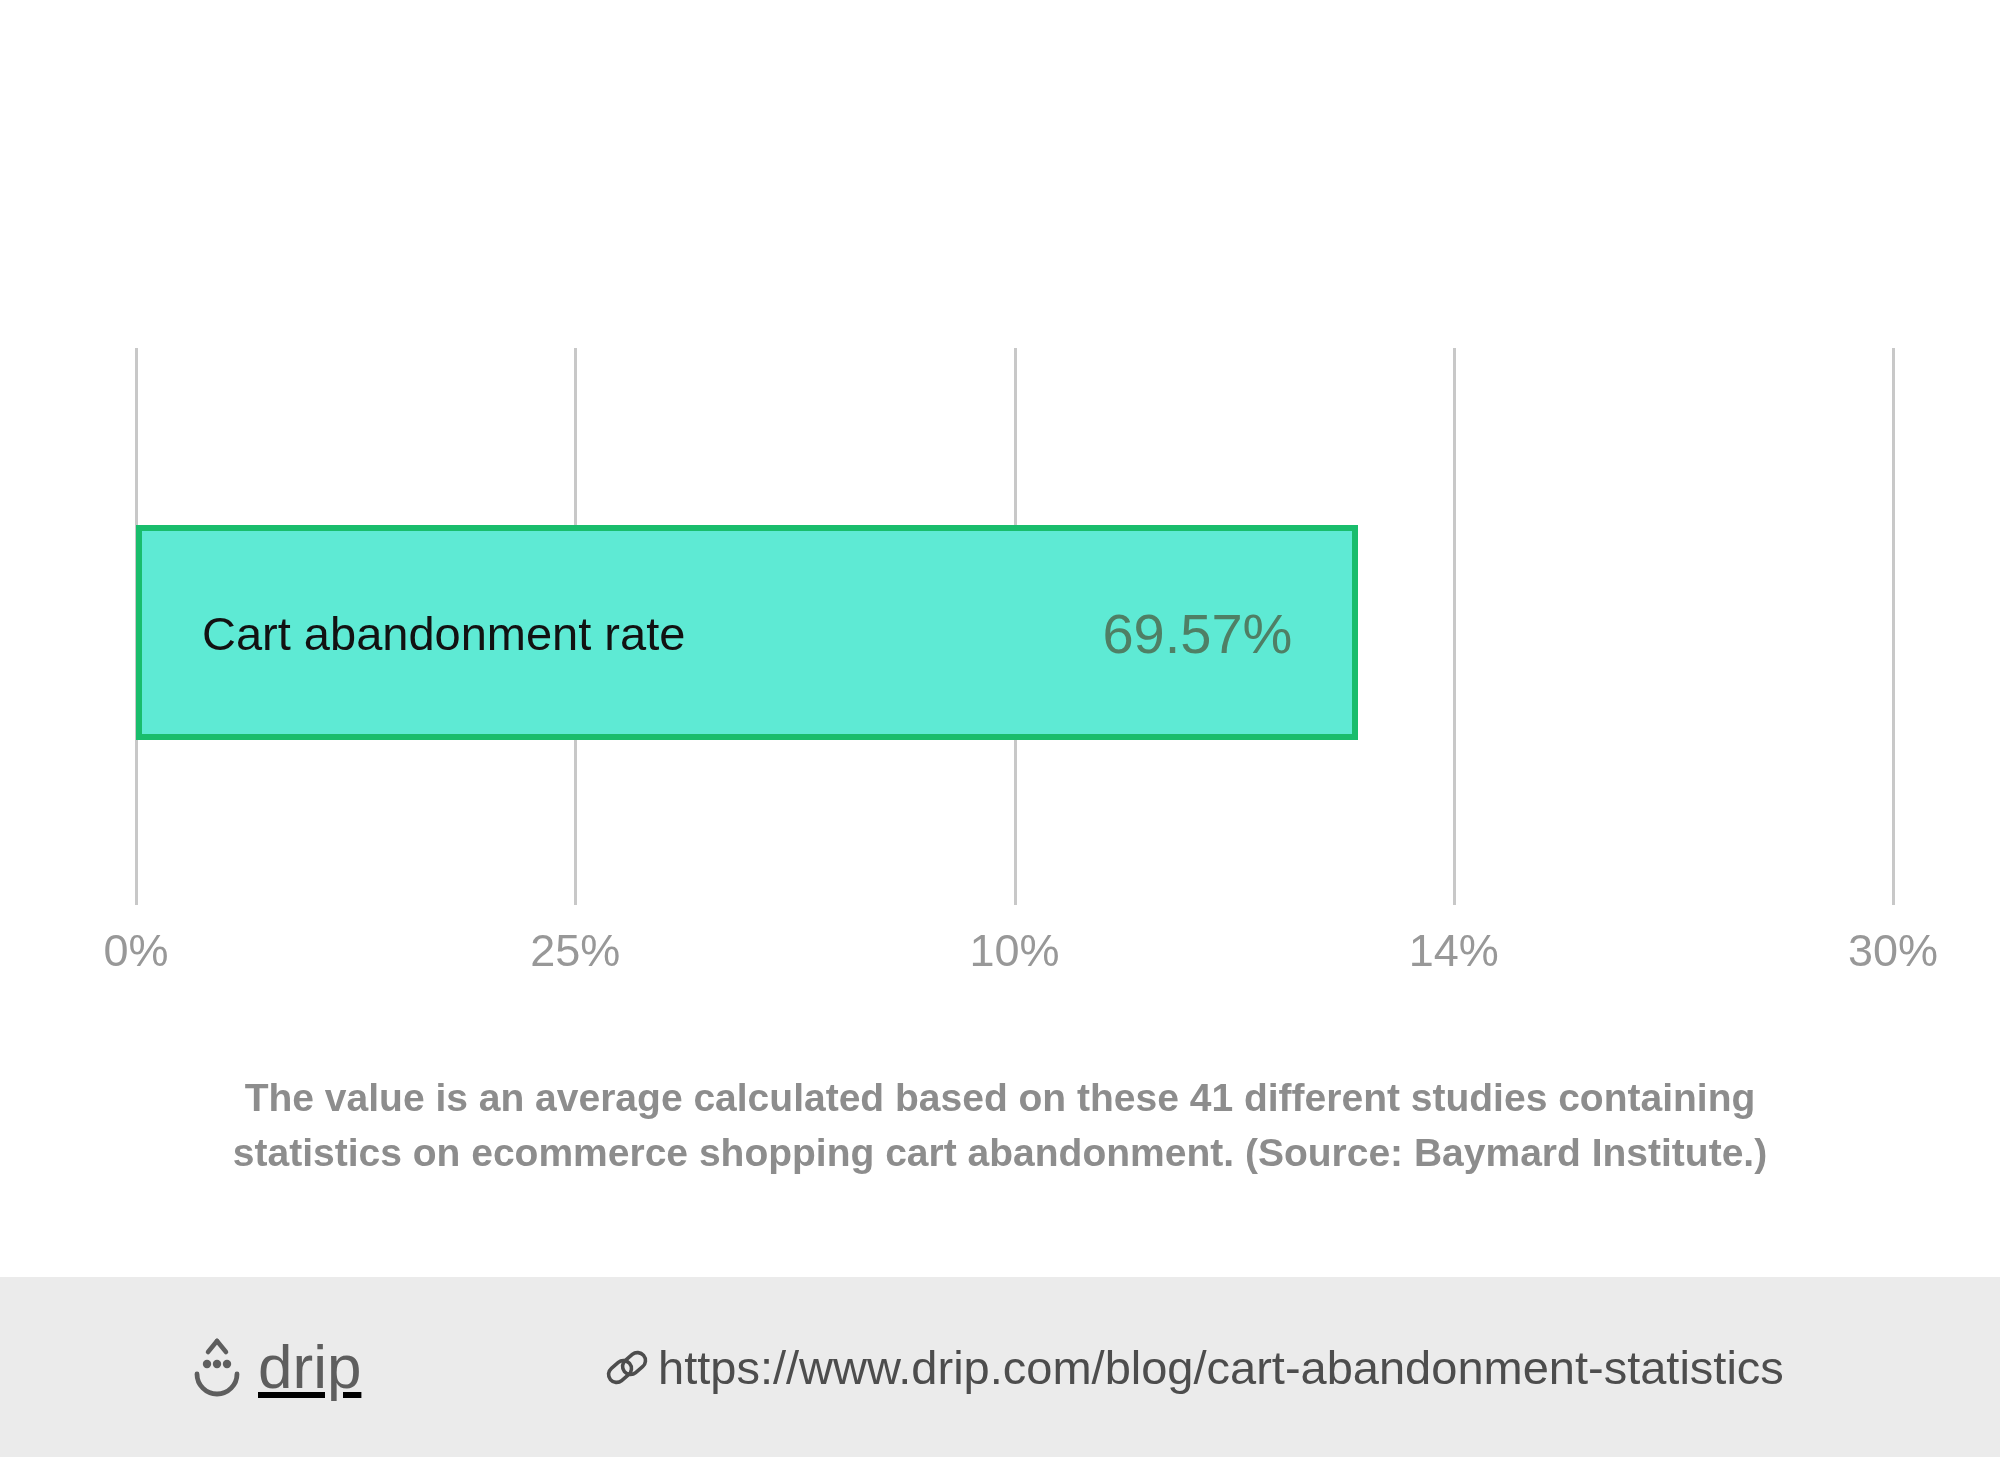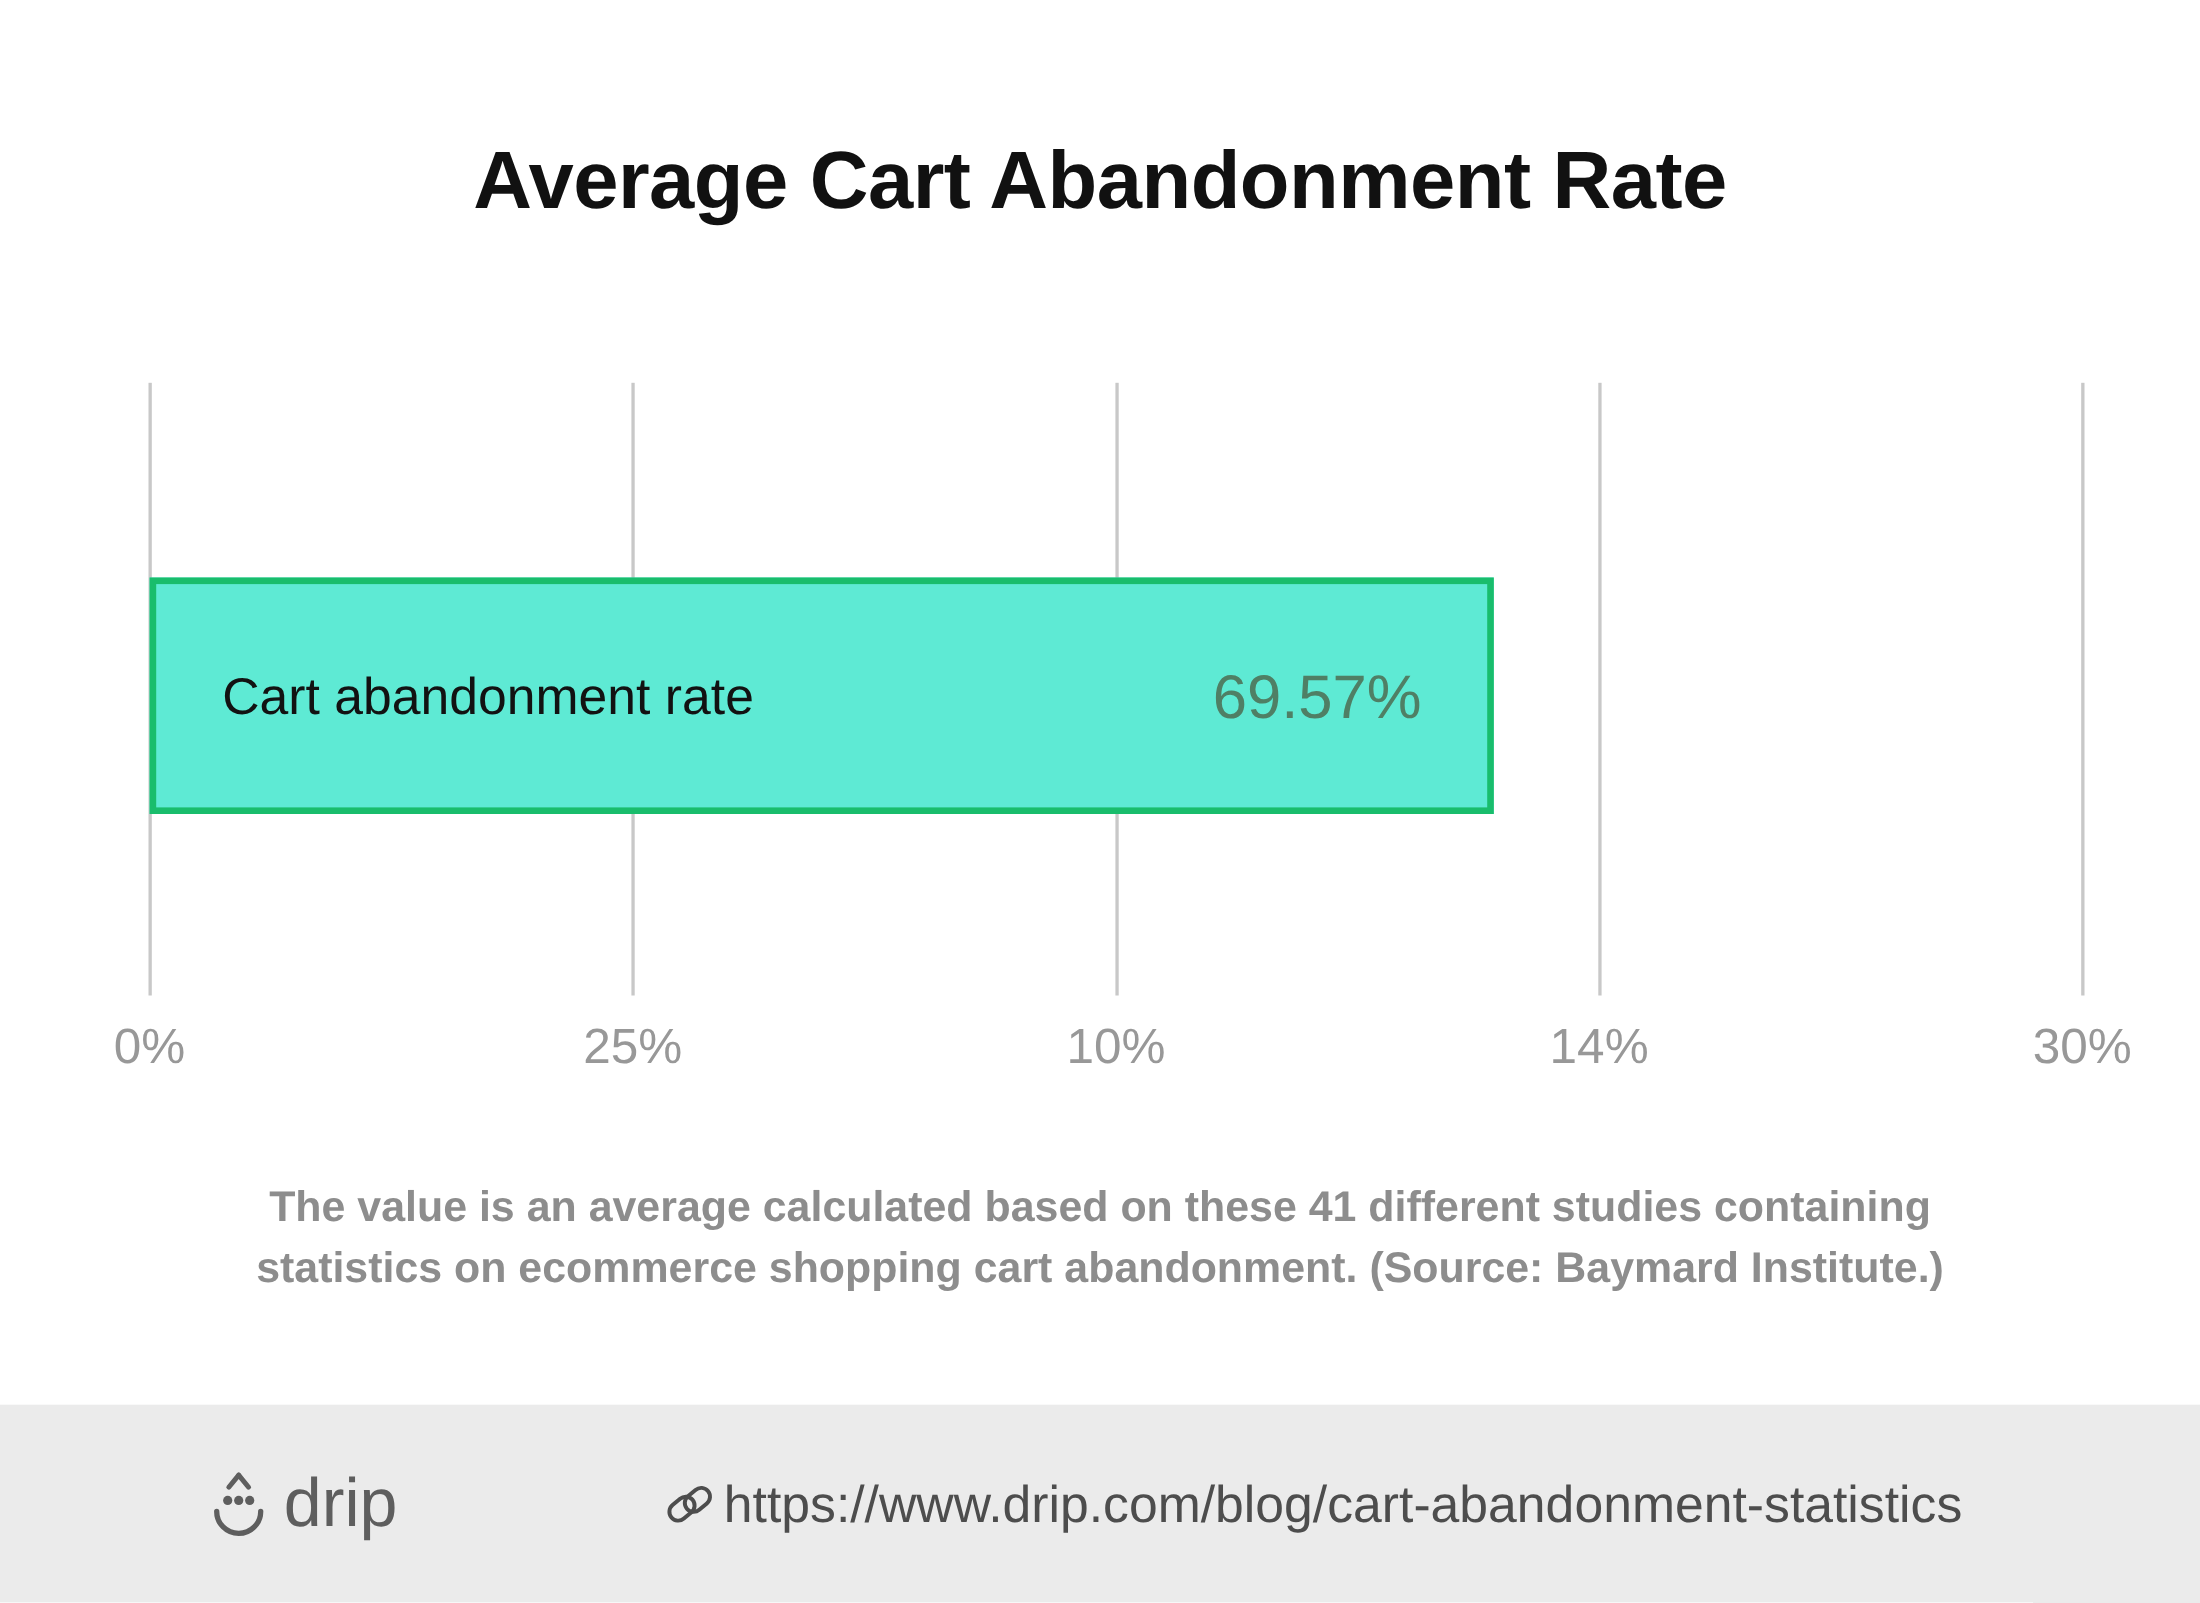--- a/index.html
+++ b/index.html
@@ -128,20 +128,21 @@
     background: #ebebeb;
   }
   .brand {
     position: absolute;
     left: 186px;
     top: 50%;
     transform: translateY(-50%);
     display: flex;
     align-items: flex-start;
     gap: 10px;
+    text-decoration: underline;
   }
   .brand-mark { display: block; width: 62px; height: 62px; }
   .brand-word {
     font-size: 62px;
     font-weight: 400;
     color: #5e5e5e;
     letter-spacing: 0px;
     line-height: 1;
   }
   .source-link {
@@ -159,21 +160,20 @@
     font-size: 47px;
     color: #4d4d4d;
     white-space: nowrap;
   }
 </style>
 </head>
 <body>
 
 <div id="page">
 
-  <div class="chart-title">Average Cart Abandonment Rate</div>
 
   <div id="plot">
     <div class="gridline" style="left:0%"></div>
     <div class="gridline" style="left:25%"></div>
     <div class="gridline" style="left:50%"></div>
     <div class="gridline" style="left:75%"></div>
     <div class="gridline" style="left:100%"></div>
 
     <div class="bar-row" style="width:100%">
       <div class="bar" id="bar-cart-abandonment" style="width: 69.57%; background: #5eead4; border-color: rgb(25, 189, 108);">

